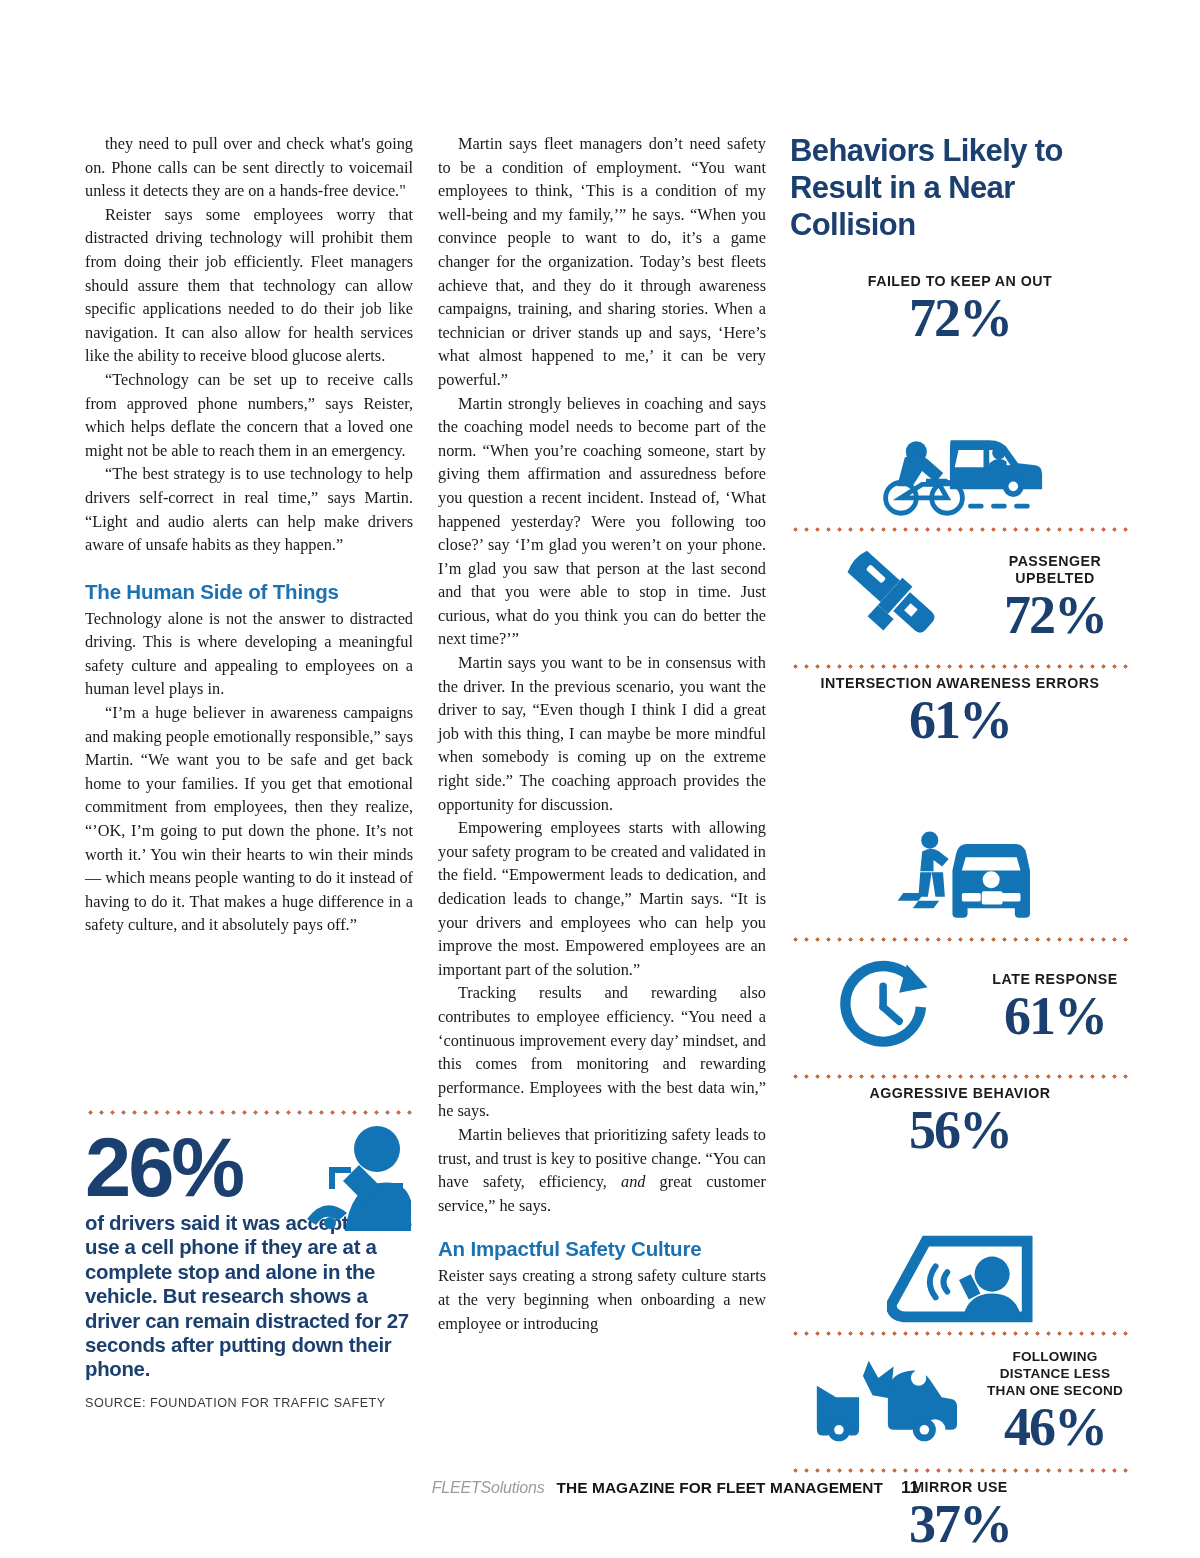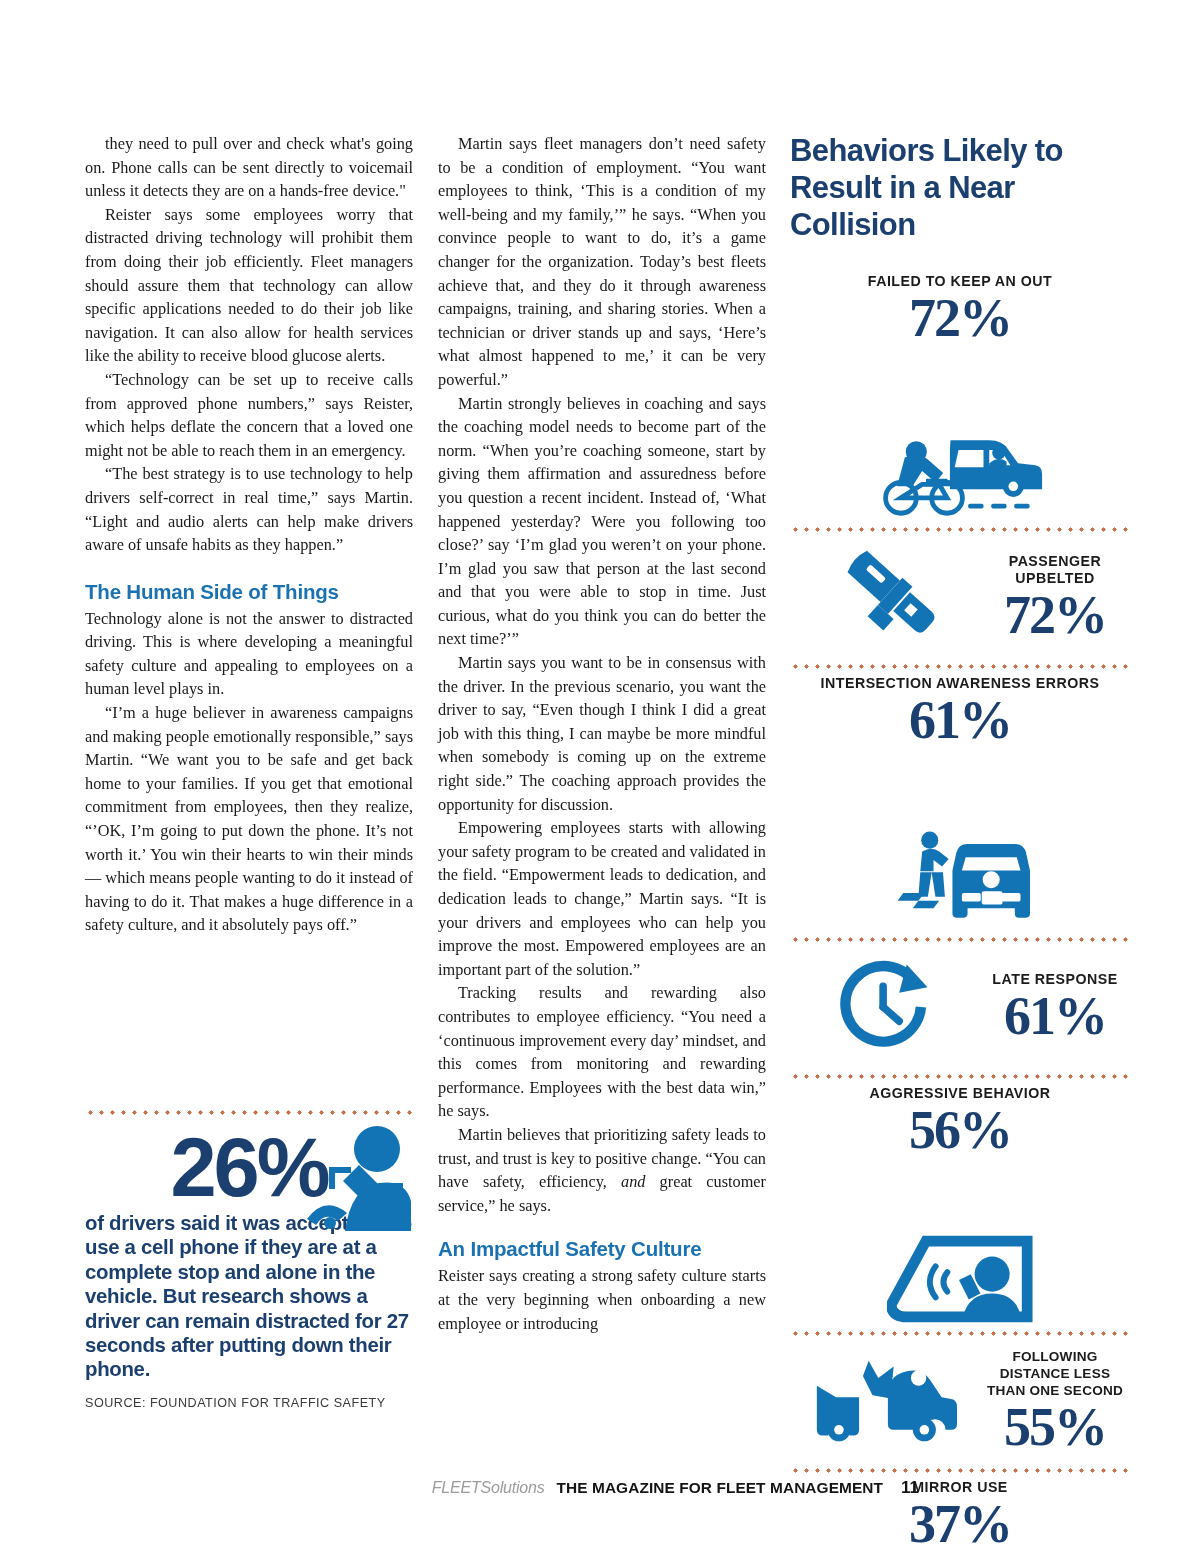--- a/index.html
+++ b/index.html
@@ -36,21 +36,21 @@
   .callout{position:absolute;left:85px;top:1108px;width:328px;}
   .dots-h{
     height:9px;width:100%;
     background-image:radial-gradient(circle, #c8714a 1.9px, rgba(0,0,0,0) 2.2px);
     background-size:11px 9px;background-position:0 center;background-repeat:repeat-x;
   }
   .callout-body{position:relative;height:290px;margin-top:14px;}
   .big26{
     font-family:"Liberation Sans",sans-serif;
     font-weight:bold;font-size:83px;line-height:74px;
-    color:#1b3f6e;letter-spacing:-3px;margin:0;text-align:center;
+    color:#1b3f6e;letter-spacing:-3px;margin:0;
   }
   .callout-text{
     font-family:"Liberation Sans",sans-serif;
     font-weight:bold;font-size:20.4px;line-height:24.4px;
     color:#1b3f6e;margin:6px 0 0 0;letter-spacing:-0.3px;
   }
   .source{
     font-family:"Liberation Sans",sans-serif;
     font-size:12.6px;letter-spacing:0.5px;color:#3a3a3a;
     margin-top:14px;
@@ -267,21 +267,21 @@
             <path d="M50 32 q-12 16 0 32"></path>
           </g>
         </svg>
       </div>
     </div>
     <div class="div-dots"></div>
 
     <div class="row txt-right">
       <div class="cell-txt">
         <div class="lbl wide">FOLLOWING DISTANCE LESS THAN ONE SECOND</div>
-        <div class="pct">55%</div>
+        <div class="pct">46%</div>
       </div>
       <div class="cell-ico">
         <svg viewBox="0 0 150 100" width="144" height="96" aria-hidden="true">
           <g fill="#1273b5">
             <path d="M4 34 l20 12 l24 0 l0 34 q0 6-6 6 l-4 0 a11 11 0 0 0-22 0 l-6 0 q-6 0-6-6 z"></path>
             <circle cx="27" cy="80" r="12"></circle>
               <circle cx="27" cy="80" r="5" fill="#ffffff"></circle>
             <path d="M58 8 l10 18 l16-12 l-2 20 l18 2 l-16 12 l-22-4 l-10-20z"></path>
             <path d="M78 40 q2-16 16-20 q18-6 28 8 l12 18 l10 2 q6 1 6 8 l0 18 q0 6-6 6 l-6 0 a11 11 0 0 0-22 0 l-32 0 q-6 0-6-6z"></path>
             <circle cx="116" cy="80" r="12"></circle>

